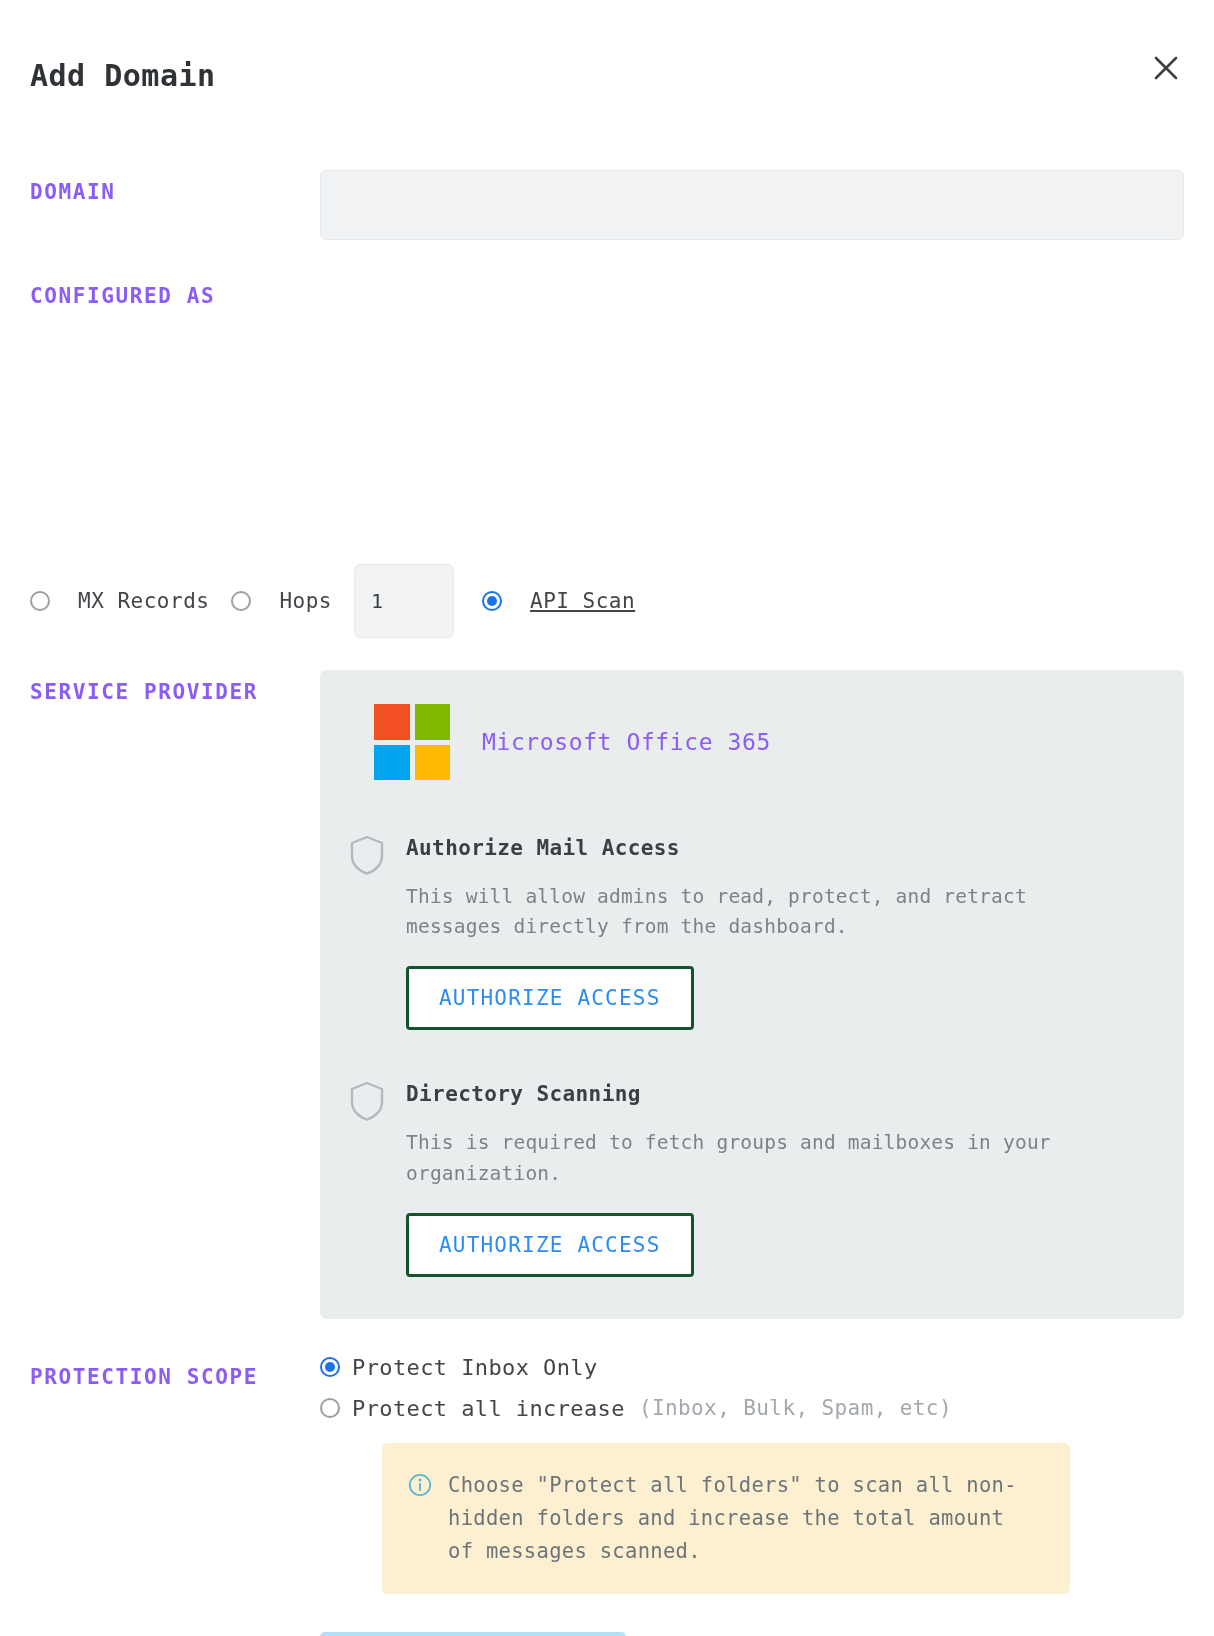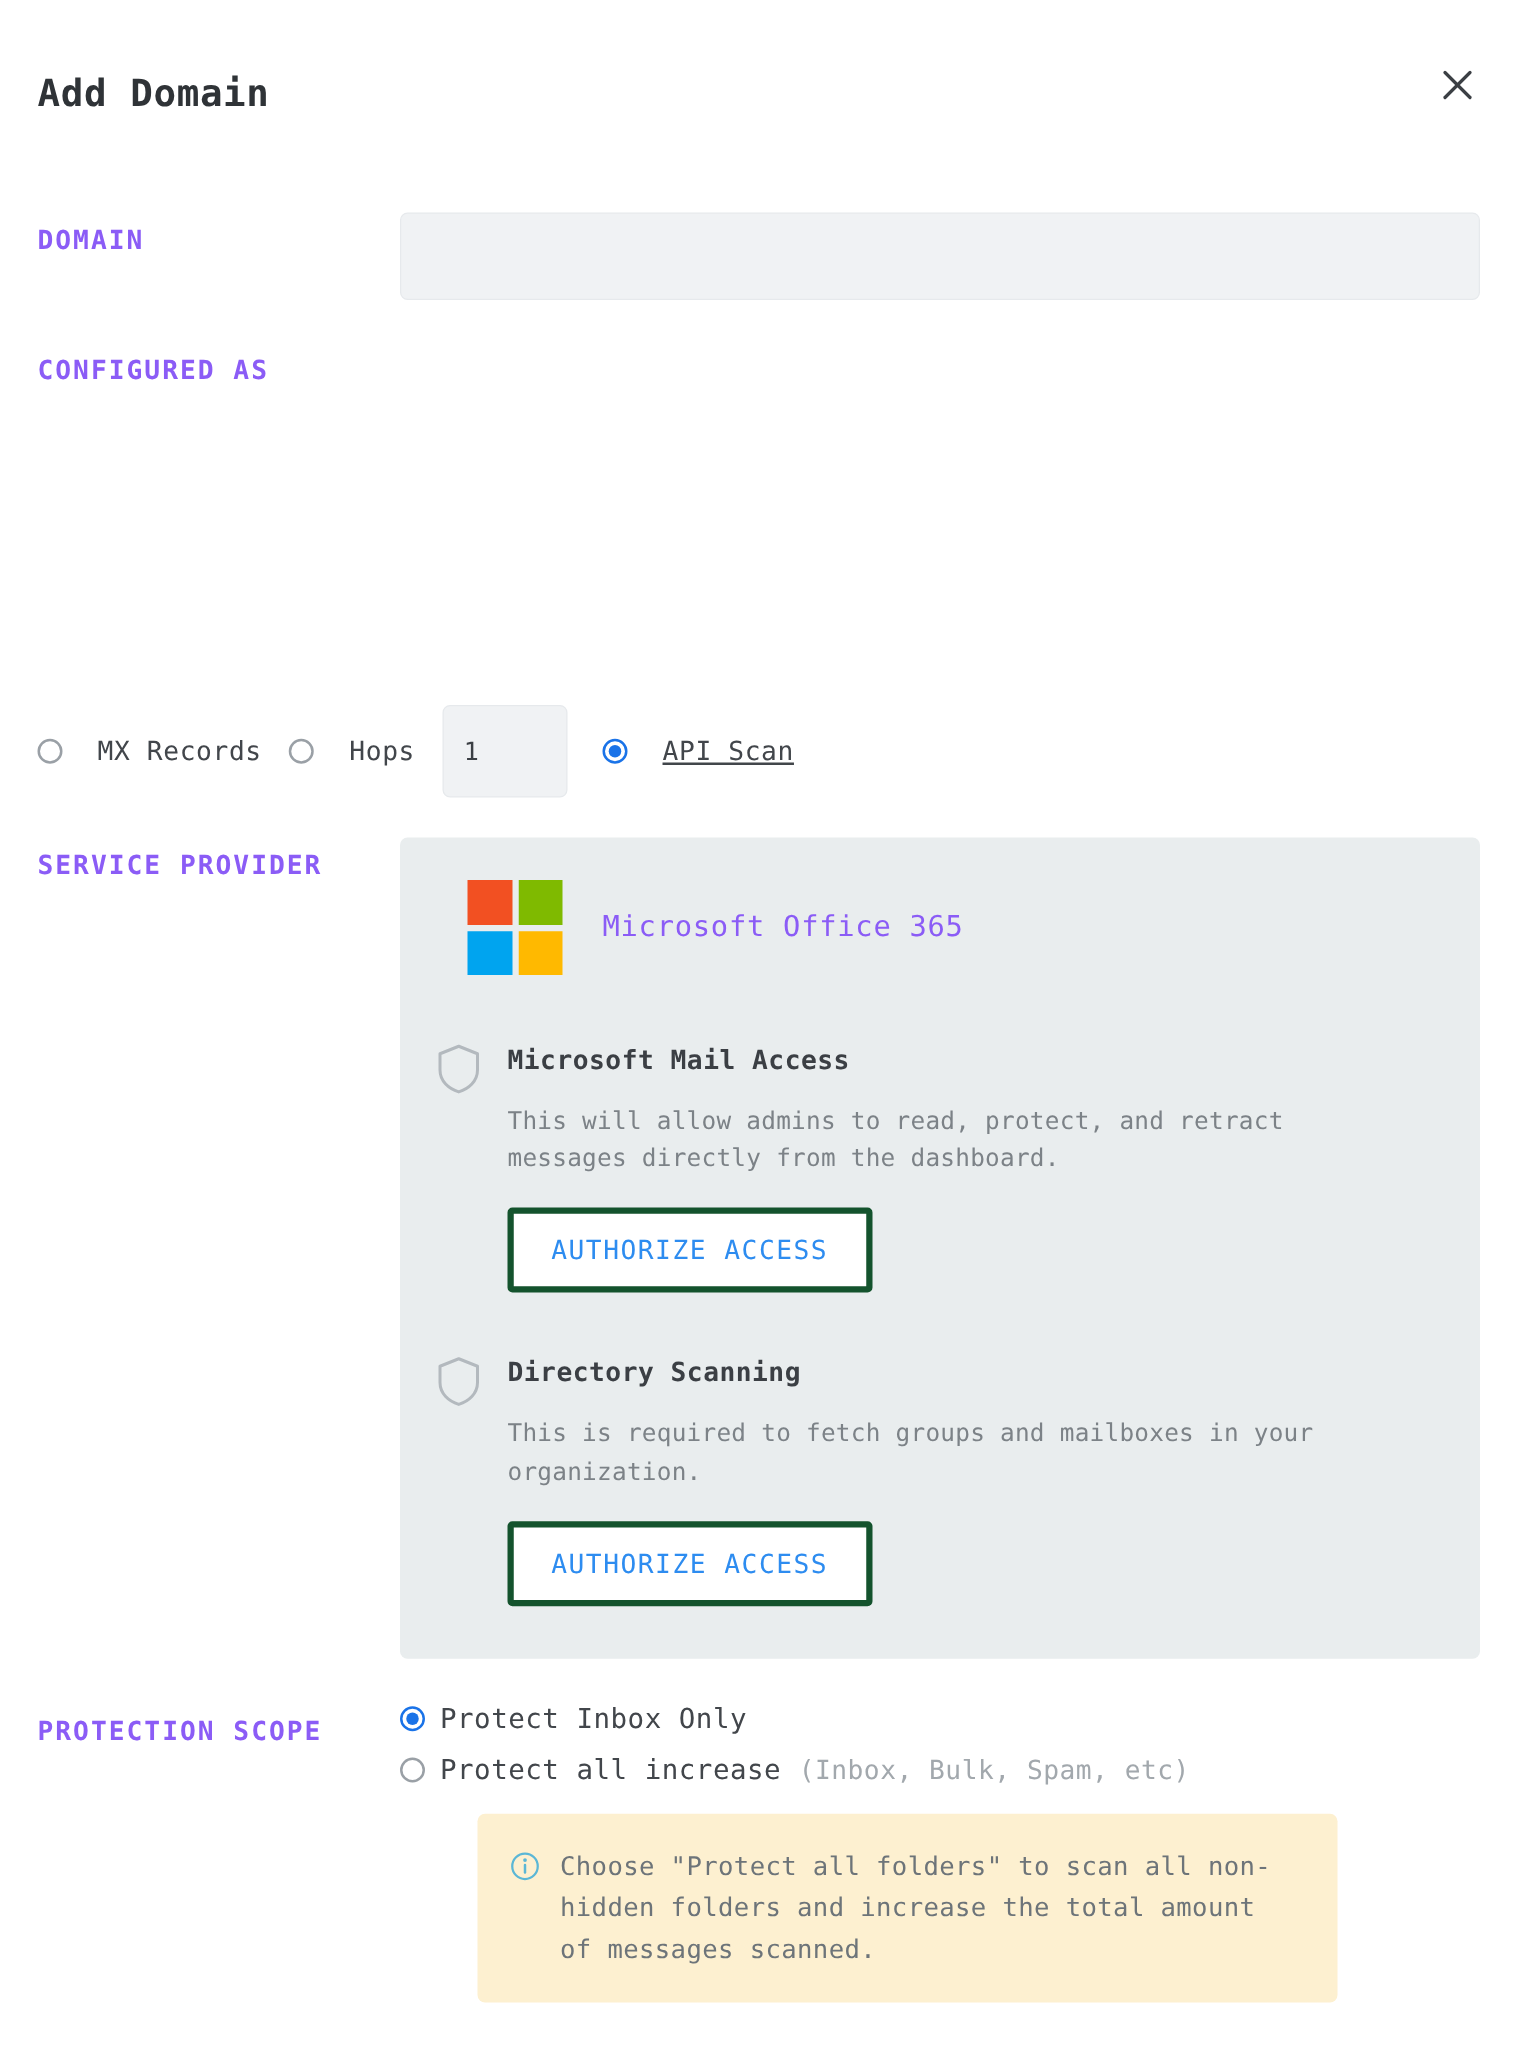--- a/index.html
+++ b/index.html
@@ -201,21 +201,21 @@
     font-size: 19.5px;
     color: #7c8287;
     line-height: 1.55;
     letter-spacing: 0.2px;
     margin: 0 0 24px 0;
     max-width: 720px;
   }
   .authorize-btn {
     display: inline-block;
     background: #ffffff;
-    border: 5px solid #14532d;
+    border: 3px solid #14532d;
     border-radius: 4px;
     color: #2d8cf0;
     font-family: "DejaVu Sans Mono", monospace;
     font-size: 21px;
     letter-spacing: 1.2px;
     padding: 17px 30px;
     cursor: pointer;
   }
 
   
@@ -346,21 +346,21 @@
           <div class="provider-name">Microsoft Office 365</div>
         </div>
 
         <div class="auth-block">
           <div class="shield-icon">
             <svg width="38" height="42" viewBox="0 0 38 42">
               <path d="M19 3 L34 9 L34 22 C34 31 27 37 19 39.5 C11 37 4 31 4 22 L4 9 Z" fill="none" stroke="#b3b9be" stroke-width="2.4" stroke-linejoin="round"></path>
             </svg>
           </div>
           <div class="auth-body">
-            <div class="auth-title">Microsoft Mail Access</div>
+            <div class="auth-title">Authorize Mail Access</div>
             <p class="auth-desc">This will allow admins to read, protect, and retract messages directly from the dashboard.</p>
             <button class="authorize-btn">AUTHORIZE ACCESS</button>
           </div>
         </div>
 
         <div class="auth-block">
           <div class="shield-icon">
             <svg width="38" height="42" viewBox="0 0 38 42">
               <path d="M19 3 L34 9 L34 22 C34 31 27 37 19 39.5 C11 37 4 31 4 22 L4 9 Z" fill="none" stroke="#b3b9be" stroke-width="2.4" stroke-linejoin="round"></path>
             </svg>

